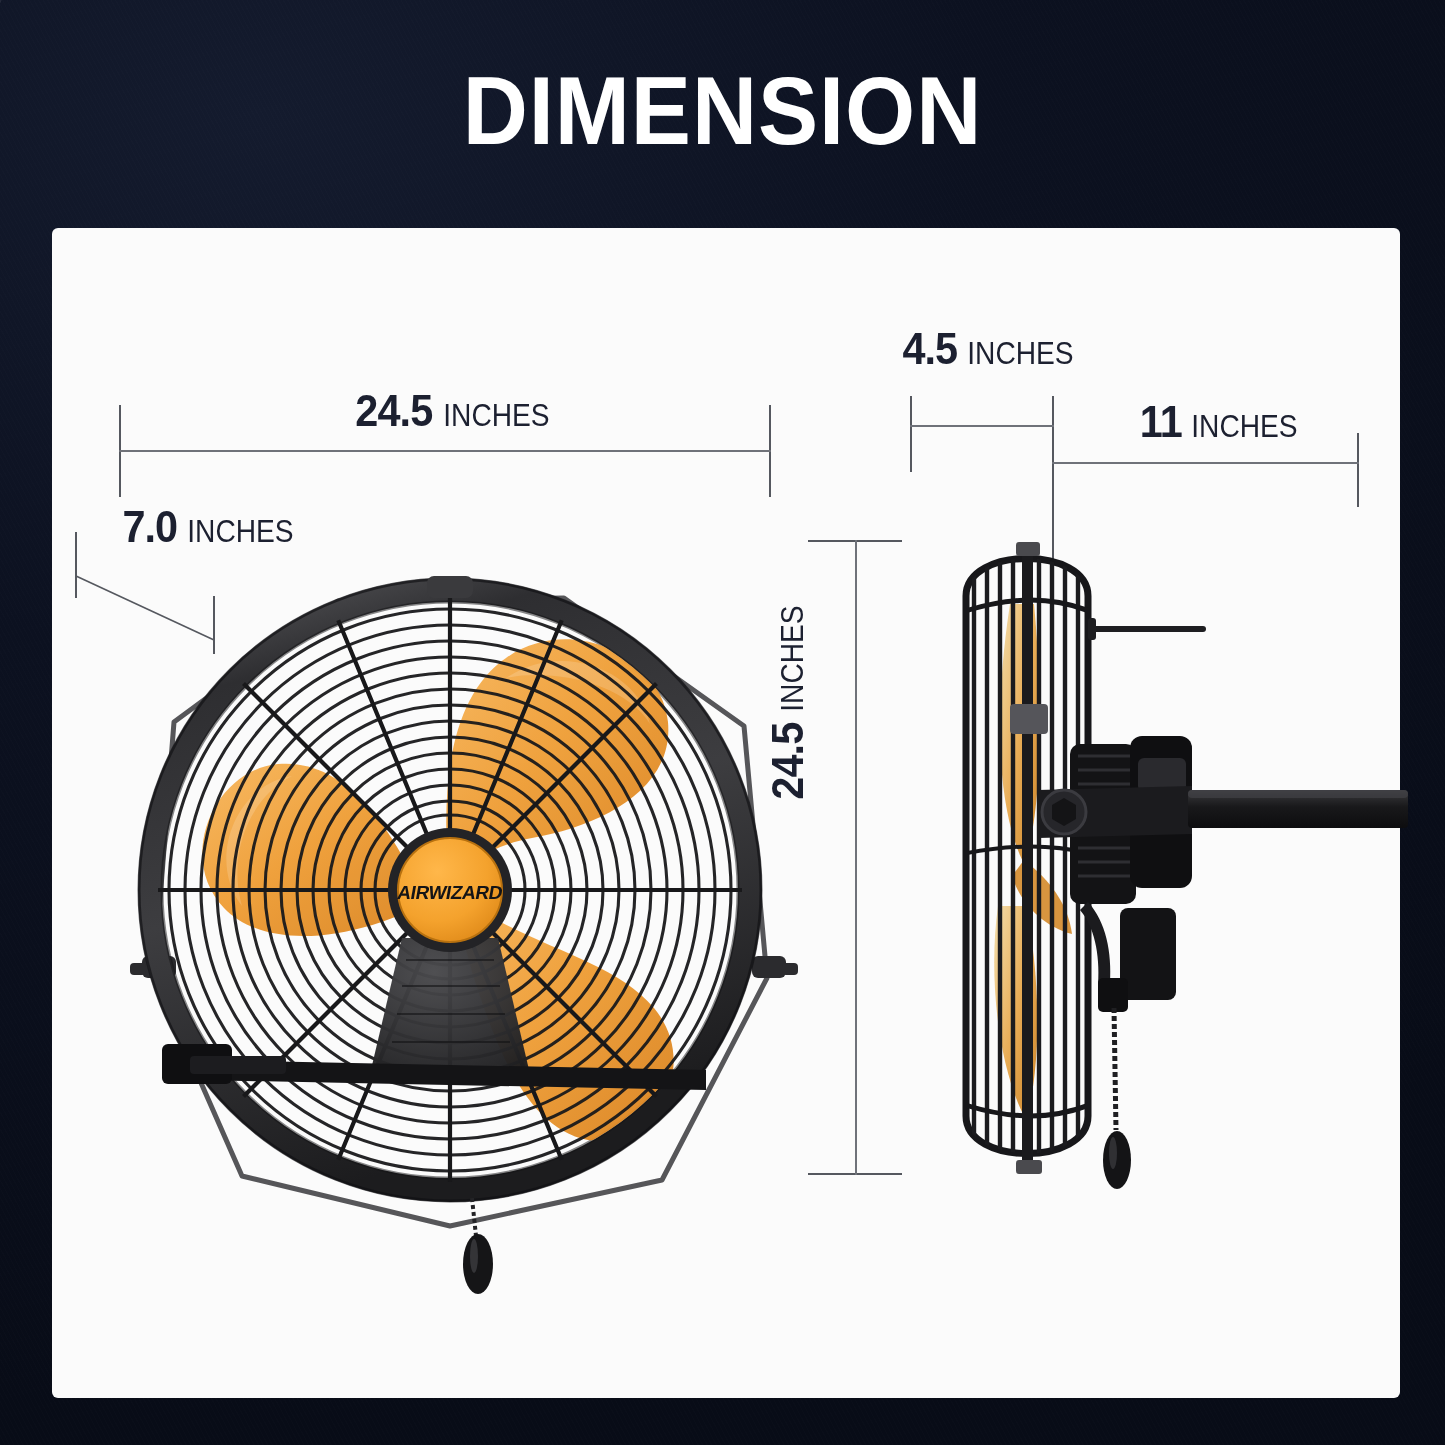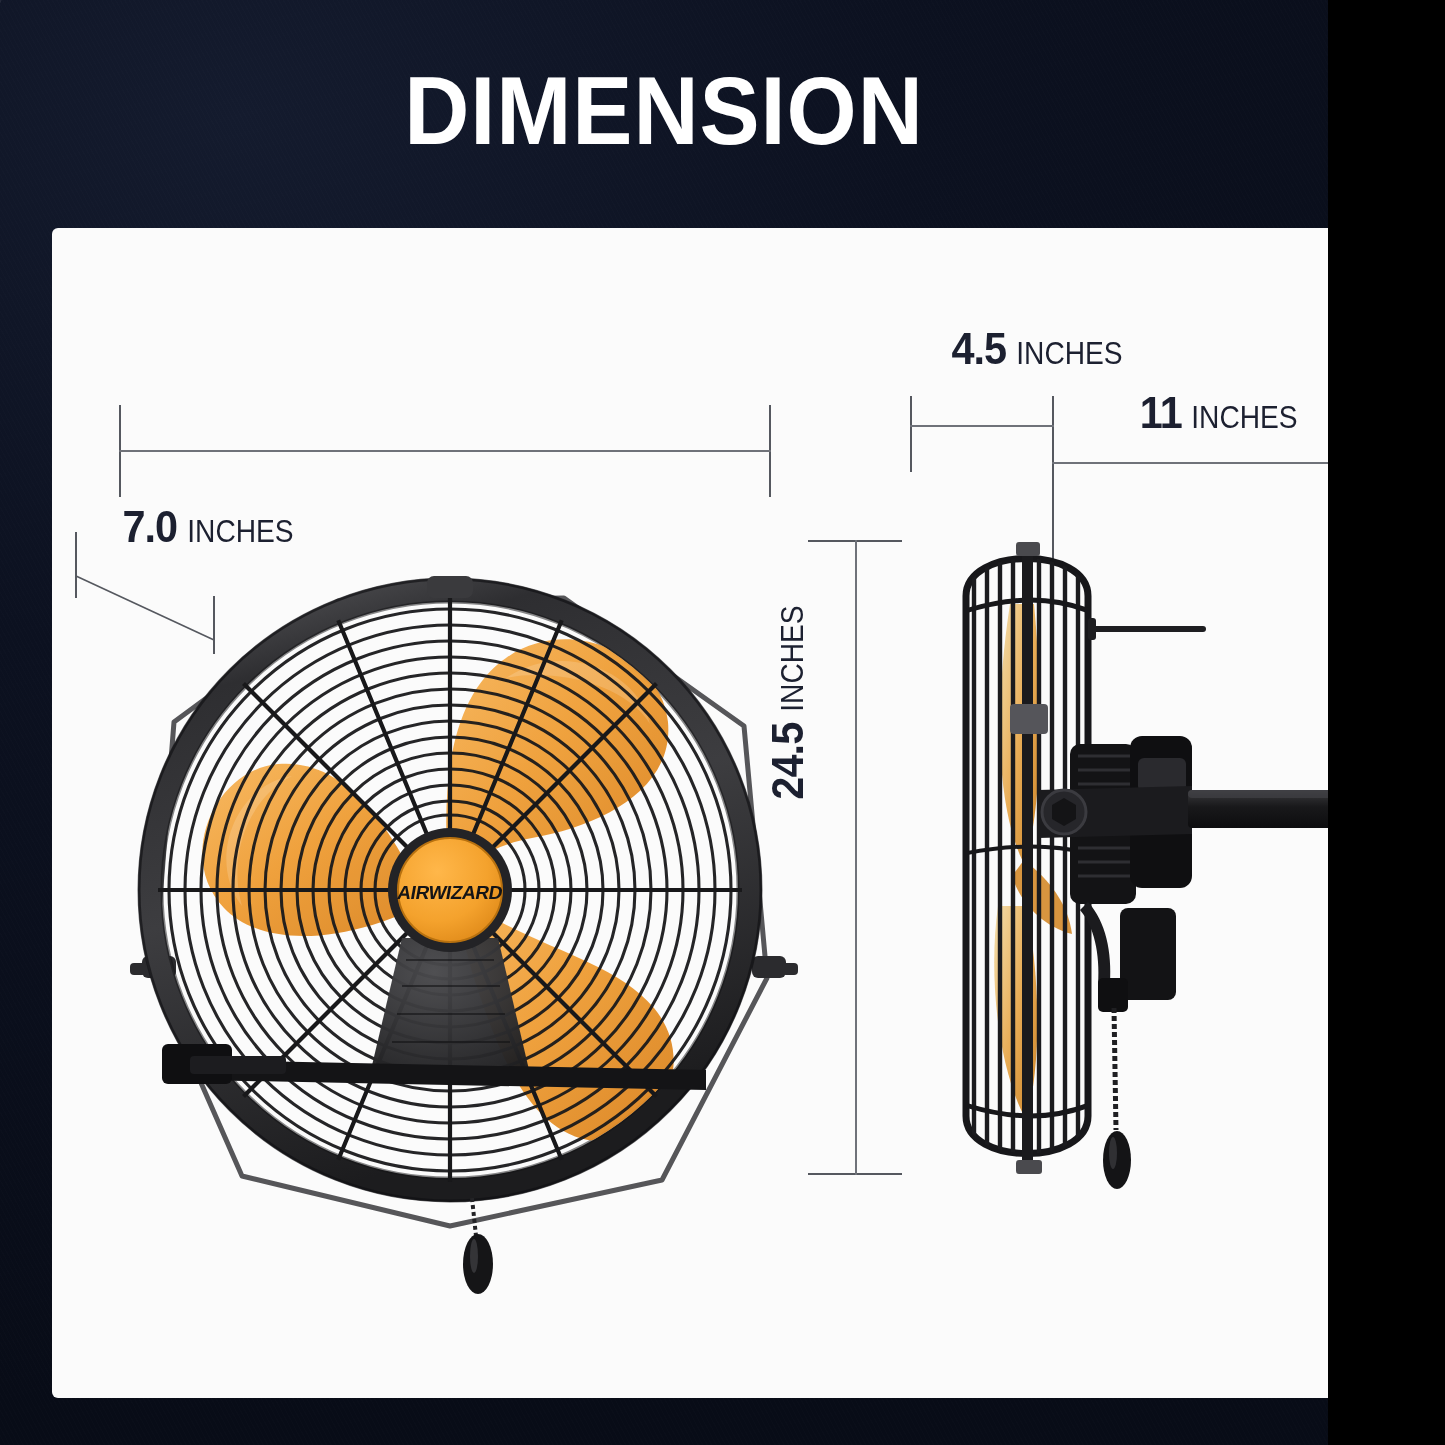--- a/index.html
+++ b/index.html
@@ -6,21 +6,21 @@
   html, body {
     margin: 0;
     padding: 0;
     background: #000;
   }
   body {
     font-family: "Liberation Sans", sans-serif;
   }
   #root {
     position: relative;
-    width: 1328px;
+    width: 1445px;
     height: 1445px;
     overflow: hidden;
     background: #0b1020;
   }
   
   .bg {
     position: absolute;
     inset: 0;
     background:
       linear-gradient(115deg, rgba(255,255,255,0.035) 0 1.5px, rgba(255,255,255,0) 1.5px 70px),
@@ -112,20 +112,23 @@
 
   <div class="bg"></div>
 
   <div class="title">DIMENSION</div>
 
   <div class="card">
 
     <div class="tick v" style="left:67px;  top:177px; height:92px;"></div>
     <div class="tick v" style="left:717px; top:177px; height:92px;"></div>
     <div class="dline h" style="left:67px; top:222px; width:652px;"></div>
+    <div class="dimlabel" style="left:300px; top:160px;">
+      <span class="num">24.5</span><span class="unit">INCHES</span>
+    </div>
 
     <svg class="fansvg" style="left:20px; top:300px;" width="180" height="130" viewBox="0 0 180 130">
       <line x1="4" y1="4" x2="4" y2="70" stroke="#55585f" stroke-width="2"></line>
       <line x1="4" y1="48" x2="142" y2="112" stroke="#55585f" stroke-width="1.6"></line>
       <line x1="142" y1="68" x2="142" y2="126" stroke="#55585f" stroke-width="2"></line>
     </svg>
     <div class="dimlabel" style="left:68px; top:276px;">
       <span class="num">7.0</span><span class="unit">INCHES</span>
     </div>
 
@@ -244,27 +247,27 @@
       <g>
         <line x1="370" y1="690" x2="374" y2="728" stroke="#232326" stroke-width="4" stroke-dasharray="4 3"></line>
         <ellipse cx="376" cy="756" rx="15" ry="30" fill="#151517"></ellipse>
         <ellipse cx="372" cy="748" rx="4" ry="17" fill="#3c3c40" opacity=".8"></ellipse>
       </g>
     </svg>
 
     <div class="tick v" style="left:858px; top:168px; height:76px;"></div>
     <div class="tick v" style="left:1000px; top:168px; height:170px;"></div>
     <div class="dline h" style="left:858px; top:197px; width:144px;"></div>
-    <div class="dimlabel" style="left:897px; top:98px;">
+    <div class="dimlabel" style="left:848px; top:98px;">
       <span class="num">4.5</span><span class="unit">INCHES</span>
     </div>
 
     <div class="tick v" style="left:1305px; top:205px; height:74px;"></div>
     <div class="dline h" style="left:1000px; top:234px; width:307px;"></div>
-    <div class="dimlabel" style="left:1086px; top:162px;">
+    <div class="dimlabel" style="left:1086px; top:171px;">
       <span class="num">11</span><span class="unit">INCHES</span>
     </div>
 
     <div class="tick h" style="left:756px; top:312px; width:94px;"></div>
     <div class="tick h" style="left:756px; top:945px; width:94px;"></div>
     <div class="dline v" style="left:803px; top:312px; height:635px;"></div>
     <div class="dimlabel vertical" style="left:758px; top:530px;">
       <span class="num">24.5</span><span class="unit">INCHES</span>
     </div>
 

